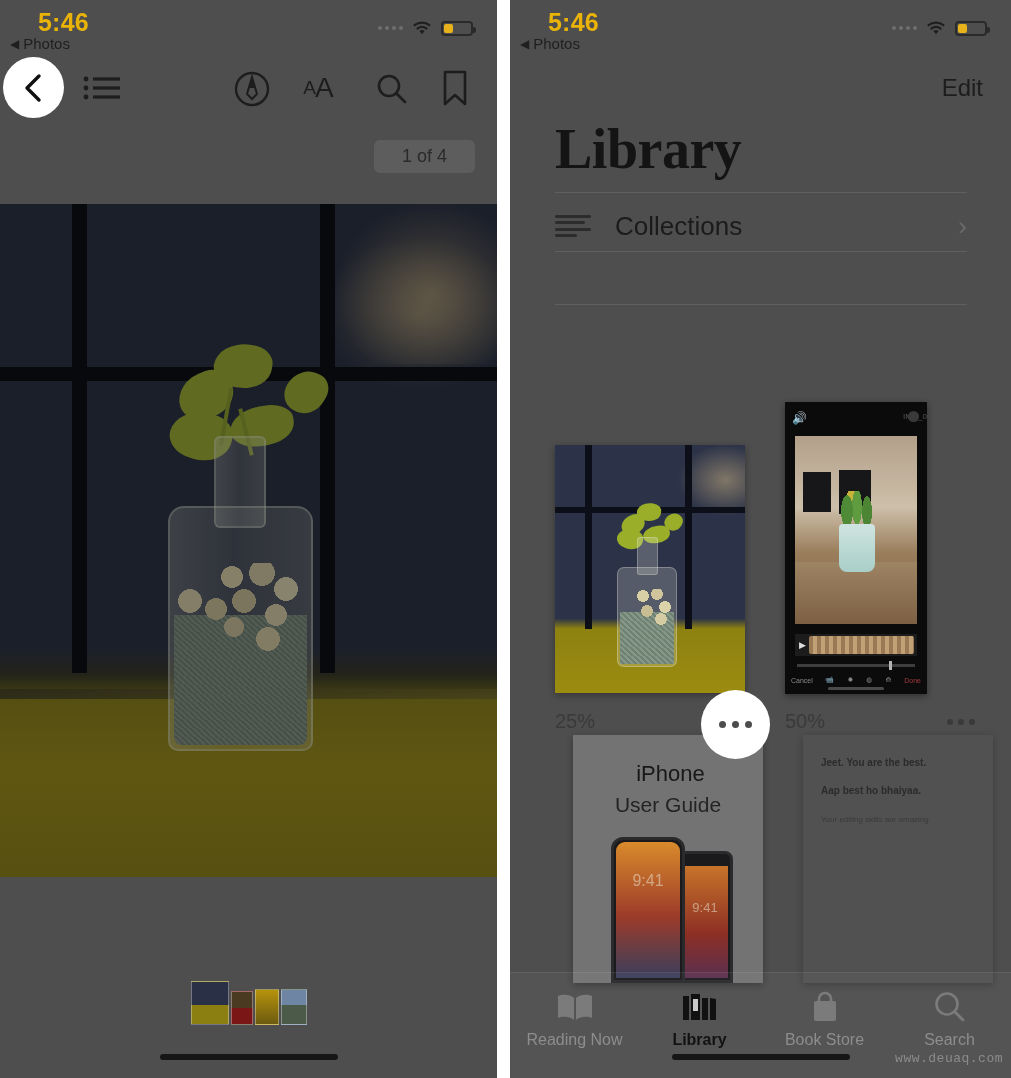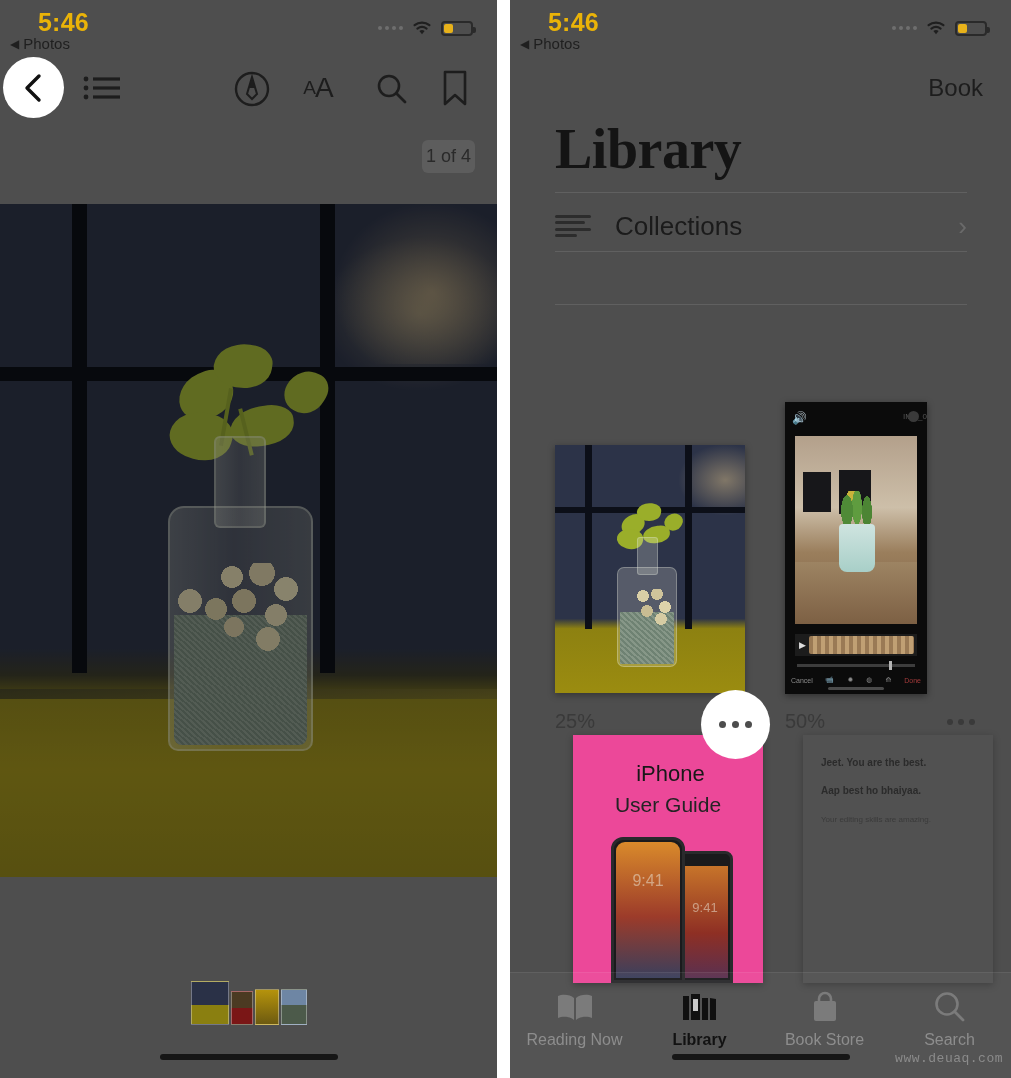--- a/index.html
+++ b/index.html
@@ -58,21 +58,21 @@
   }
   .hl-back { left: 3px; top: 57px; width: 61px; height: 61px; }
   .hl-dots { left: 701px; top: 690px; width: 69px; height: 69px; }
   .hl-dots .dots { display: flex; gap: 6px; }
   .hl-dots .dots i { width: 7px; height: 7px; border-radius: 50%; background: #4d4d4d; display: block; }
 
   
   .page-indicator {
     position: absolute; right: 22px; top: 140px;
     background: rgba(255,255,255,0.09);
-    color: #2a2a2a; font-size: 18px; padding: 6px 4px; border-radius: 6px;
+    color: #2a2a2a; font-size: 18px; padding: 6px 28px; border-radius: 6px;
   }
 
   
   .photo {
     position: absolute; left: 0; top: 204px; width: 497px; height: 673px;
     overflow: hidden;
     background:
       radial-gradient(ellipse 140px 110px at 420px 110px, rgba(255,225,150,0.30), rgba(0,0,0,0) 70%),
       linear-gradient(to bottom, #2b3246 0%, #2b3246 66%, #3a3a28 70%, #7e7412 74%, #8a7f10 100%);
     filter: brightness(0.62) saturate(0.9);
@@ -239,21 +239,21 @@
                background: repeating-linear-gradient(90deg, #9a7a55 0 4px, #c0a074 4px 8px); border-radius: 2px; }
   .c2-slider { position: absolute; left: 12px; top: 262px; width: 118px; height: 3px; background: #3d3d3d; }
   .c2-slider::after { content:""; position: absolute; left: 78%; top: -3px; width: 3px; height: 9px; background: #b5b5b5; }
   .c2-bar { position: absolute; left: 6px; right: 6px; top: 274px; display: flex; align-items: center;
             justify-content: space-between; font-size: 7px; color: #8a8a8a; }
   .c2-bar .rd { color: #a23a3a; }
   .c2-home { position: absolute; bottom: 4px; left: 50%; transform: translateX(-50%);
              width: 56px; height: 3px; border-radius: 2px; background: #4a4a4a; }
 
   
-  .cover3 { left: 18px; top: 0; width: 190px; height: 248px; background: #ec4899;
+  .cover3 { left: 18px; top: 0; width: 190px; height: 248px; background: #737373;
             box-shadow: 0 2px 7px rgba(0,0,0,.3); overflow: hidden; }
   .c3-title { position: absolute; left: 0; right: 0; top: 26px; text-align: center;
               font-size: 22px; color: #181818; display: flex; justify-content: center; align-items: center; gap: 5px; }
   .c3-sub { position: absolute; left: 0; right: 0; top: 58px; text-align: center; font-size: 21px; color: #242424; }
   .c3-ph1 { position: absolute; left: 38px; top: 102px; width: 74px; height: 146px; border-radius: 12px 12px 0 0;
             background: #1a1a1c; border: 3px solid #2a2a2c; overflow: hidden; }
   .c3-ph1 .scr { position: absolute; inset: 2px; border-radius: 9px 9px 0 0;
                  background: linear-gradient(to bottom, #d98a2b, #9c3b2a 55%, #3a3f5c); }
   .c3-ph2 { position: absolute; left: 104px; top: 116px; width: 56px; height: 132px; border-radius: 8px 8px 0 0;
             background: #1a1a1c; border: 3px solid #2a2a2c; overflow: hidden; }
@@ -405,21 +405,21 @@
             <path d="M3.6 5.2a11.6 11.6 0 0 1 14.8 0" stroke="#1f1f1f" stroke-width="2.2" fill="none" stroke-linecap="round"></path>
             <path d="M6.4 8.6a7.6 7.6 0 0 1 9.2 0" stroke="#1f1f1f" stroke-width="2.2" fill="none" stroke-linecap="round"></path>
           </svg>
         </span>
         <span class="batt">
             <span class="fill"></span>
           </span>
       </div>
     </div>
 
-    <div class="edit-btn">Book</div>
+    <div class="edit-btn">Edit</div>
     <div class="lib-title">Library</div>
 
     <div class="rule r1"></div>
     <div class="collections-row">
       <span class="coll-icon">
           <i></i>
           <i></i>
           <i></i>
           <i></i>
         </span>

